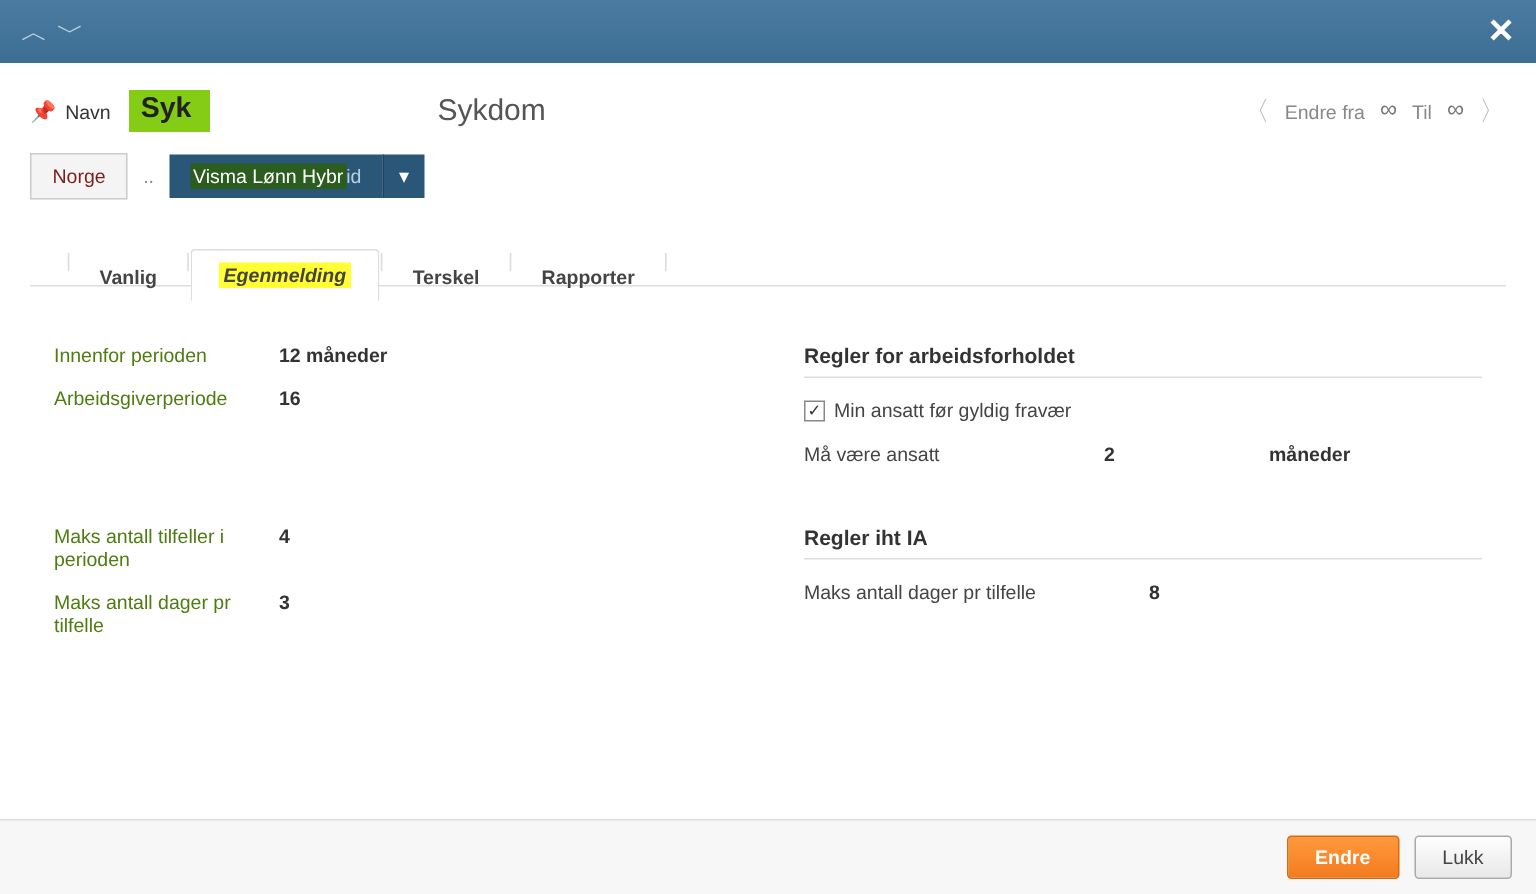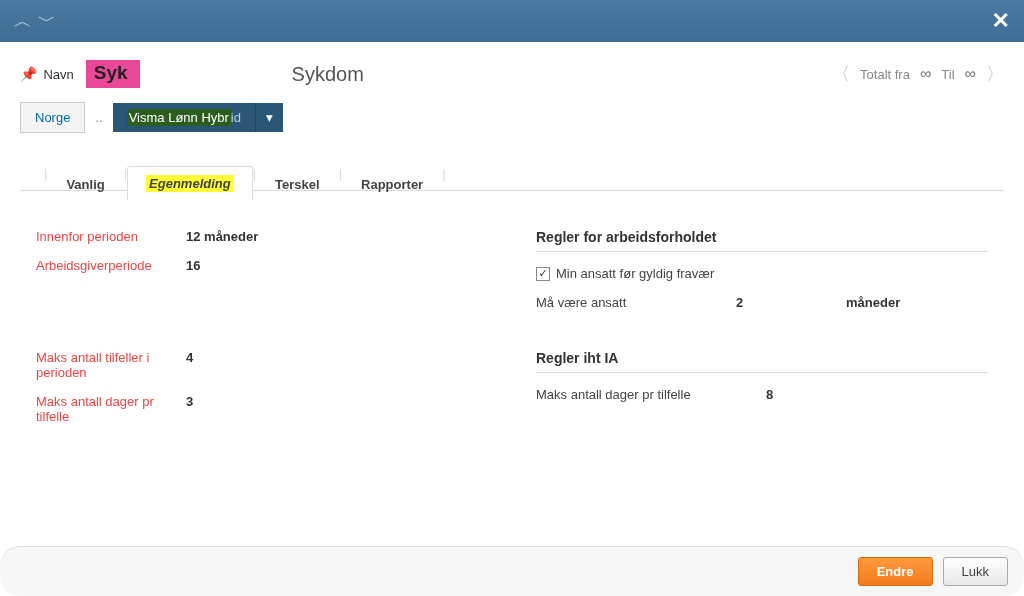--- a/index.html
+++ b/index.html
@@ -12,56 +12,56 @@
     .titlebar-left { display: flex; gap: 6px; }
     .tb-chevron { width: 18px; height: 18px; cursor: pointer; display: flex; align-items: center; justify-content: center; color: #b8d0e0; font-size: 18px; }
     .tb-close { font-size: 22px; font-weight: bold; cursor: pointer; color: #fff; }
     
     
     .header { padding: 18px 20px 14px 20px; background: #fff; }
     .header-row { display: flex; align-items: center; justify-content: space-between; }
     .header-left { display: flex; align-items: center; gap: 12px; }
     .pin-label { display: flex; align-items: center; gap: 6px; color: #333; }
     .pin-icon { font-size: 14px; }
-    .syk-highlight { background: #ec4899; padding: 2px 12px 4px 8px; font-weight: bold; font-size: 19px; color: #222; }
+    .syk-highlight { background: #84cc16; padding: 2px 12px 4px 8px; font-weight: bold; font-size: 19px; color: #222; }
     .header-title { font-size: 20px; color: #555; font-weight: normal; margin-left: 140px; }
     .header-right { display: flex; align-items: center; gap: 10px; color: #888; }
     .nav-chev { color: #bbb; font-size: 18px; cursor: pointer; }
     .inf { font-size: 16px; color: #777; }
     
     .toolbar-row { display: flex; align-items: center; gap: 6px; margin-top: 14px; }
-    .btn-norge { border: 1px solid #ccc; background: #f4f4f4; padding: 7px 14px; color: #0369a1; cursor: pointer; font-size: 13px; }
+    .btn-norge { border: 1px solid #ccc; background: #f4f4f4; padding: 7px 14px; color: #7f1d1d; cursor: pointer; font-size: 13px; }
     .btn-hybrid-group { display: flex; }
     .btn-hybrid { background: #2a5777; color: #fff; padding: 7px 14px; cursor: pointer; border: none; font-size: 13px; position: relative; }
     .btn-hybrid .hl { background: #2b5d1e; color: #ffffff; padding: 1px 2px; }
     .btn-hybrid-rest { color: #b8d0e0; text-align: right; }
     .btn-hybrid-dd { background: #2a5777; color: #fff; border: none; border-left: 1px solid #1d4560; padding: 7px 10px; cursor: pointer; }
     .dots { color: #888; padding: 0 4px; }
     
     
     .tabs { display: flex; align-items: flex-end; border-bottom: 1px solid #ddd; padding-left: 24px; margin-top: 22px; }
     .tab { padding: 9px 18px; color: #444; font-weight: bold; cursor: pointer; border: 1px solid transparent; border-bottom: none; position: relative; top: 11px; }
     .tab.active { border: 1px solid #ddd; border-bottom: 1px solid #fff; background: #fff; border-radius: 3px 3px 0 0; }
     .tab-sep { color: #ddd; padding: 9px 0; }
     .tab .hl { background: #ffff33; padding: 1px 3px; font-style: italic; }
     
     
     .content { flex: 1; padding: 24px 36px; display: grid; grid-template-columns: 1fr 1fr; column-gap: 48px; row-gap: 26px; align-content: start; overflow: auto; }
     .section-title { font-weight: bold; color: #333; padding-bottom: 6px; border-bottom: 1px solid #ddd; margin-bottom: 14px; font-size: 14px; }
     .field-row { display: flex; margin-bottom: 14px; }
-    .field-label { width: 150px; color: #ef4444; }
+    .field-label { width: 150px; color: #4d7c0f; }
     .field-value { font-weight: bold; color: #333; }
     .field-row-3 { display: grid; grid-template-columns: 200px 110px auto; margin-bottom: 14px; align-items: center; }
     .field-row-ia { display: grid; grid-template-columns: 230px auto; margin-bottom: 14px; }
     .col-left-top, .col-right-top, .col-left-bottom, .col-right-bottom { }
     .check-row { display: flex; align-items: center; gap: 6px; margin-bottom: 14px; }
     .check { width: 14px; height: 14px; border: 1px solid #888; display: inline-flex; align-items: center; justify-content: center; font-size: 11px; color: #333; }
     
     
-    .footer { border-top: 1px solid #ddd; background: #f7f7f7; padding: 10px 16px; display: flex; justify-content: flex-end; gap: 10px; border-radius: 20px; }
+    .footer { border-top: 1px solid #ddd; background: #f7f7f7; padding: 10px 16px; display: flex; justify-content: flex-end; gap: 10px; }
     .btn { padding: 6px 18px; border-radius: 3px; cursor: pointer; font-size: 13px; border: 1px solid #aaa; }
     .btn-primary { background: linear-gradient(to bottom, #ff9a3c, #f47b1f); border: 1px solid #d96a12; color: #fff; font-weight: bold; }
     .btn-default { background: linear-gradient(to bottom, #fefefe, #e8e8e8); color: #444; }
   </style>
 </head>
 <body>
 
 <div class="window">
 
   <div class="titlebar">
@@ -77,21 +77,21 @@
       <div class="header-left">
         <span class="pin-label">
           <span class="pin-icon">📌</span>
           <span>Navn</span>
         </span>
         <span class="syk-highlight">Syk</span>
         <span class="header-title">Sykdom</span>
       </div>
       <div class="header-right">
         <span class="nav-chev">〈</span>
-        <span>Totalt fra</span>
+        <span>Endre fra</span>
         <span class="inf">∞</span>
         <span>Til</span>
         <span class="inf">∞</span>
         <span class="nav-chev">〉</span>
       </div>
     </div>
     <div class="toolbar-row">
       <button class="btn-norge">Norge</button>
       <span class="dots">..</span>
       <div class="btn-hybrid-group">

